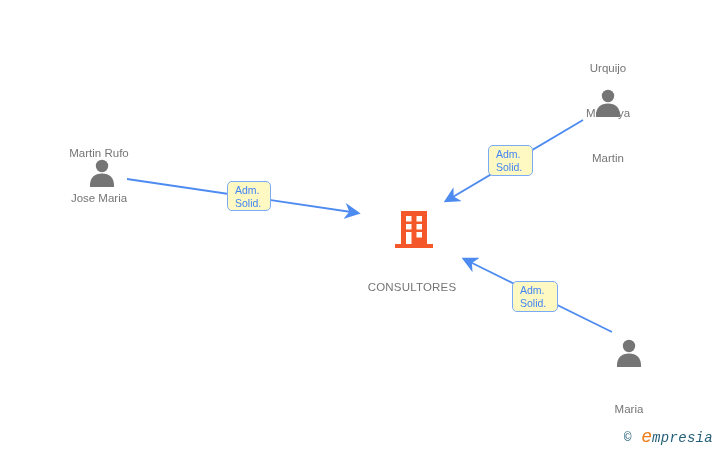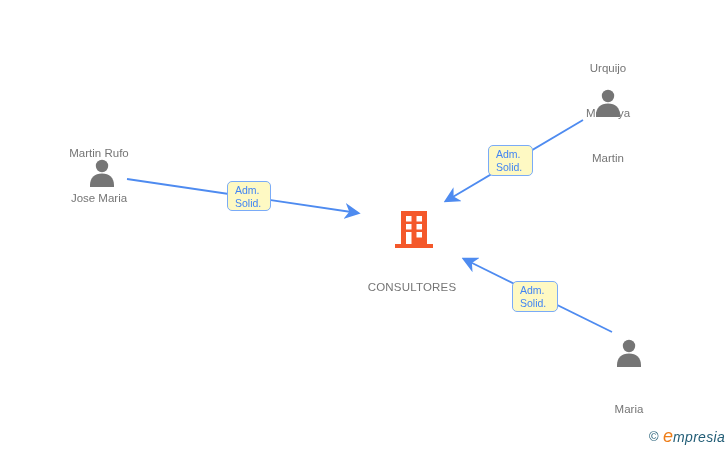--- a/index.html
+++ b/index.html
@@ -27,22 +27,22 @@
   .name-urquijo{left:538px;top:31px;width:140px;text-align:center;}
   .icon-urquijo{left:593px;top:89px;}
   .name-baseta{left:559px;top:372px;width:140px;}
   .icon-baseta{left:614px;top:339px;}
   .icon-company{left:395px;top:211px;}
   .name-company{left:337px;top:250px;width:150px;letter-spacing:0.2px;}
   .edge-label-1{left:227px;top:181px;width:44px;height:30px;}
   .edge-label-2{left:488px;top:145px;width:45px;height:31px;}
   .edge-label-3{left:512px;top:281px;width:46px;height:31px;}
   .watermark{
-    position:absolute;right:3px;bottom:3px;z-index:2;
-    font-family:Liberation Sans, sans-serif;font-style:italic;white-space:nowrap;
+    position:absolute;right:15px;bottom:3px;z-index:2;
+    font-family:Liberation Mono, monospace;font-style:italic;white-space:nowrap;
   }
   .wm-copy{color:#235e77;font-size:13px;font-style:normal;vertical-align:1px;}
   .wm-initial{color:#ee7d18;font-size:18px;}
   .wm-rest{color:#235e77;font-size:14px;letter-spacing:0.3px;}
 </style>
 </head>
 <body>
 
 <div class="canvas">
 

